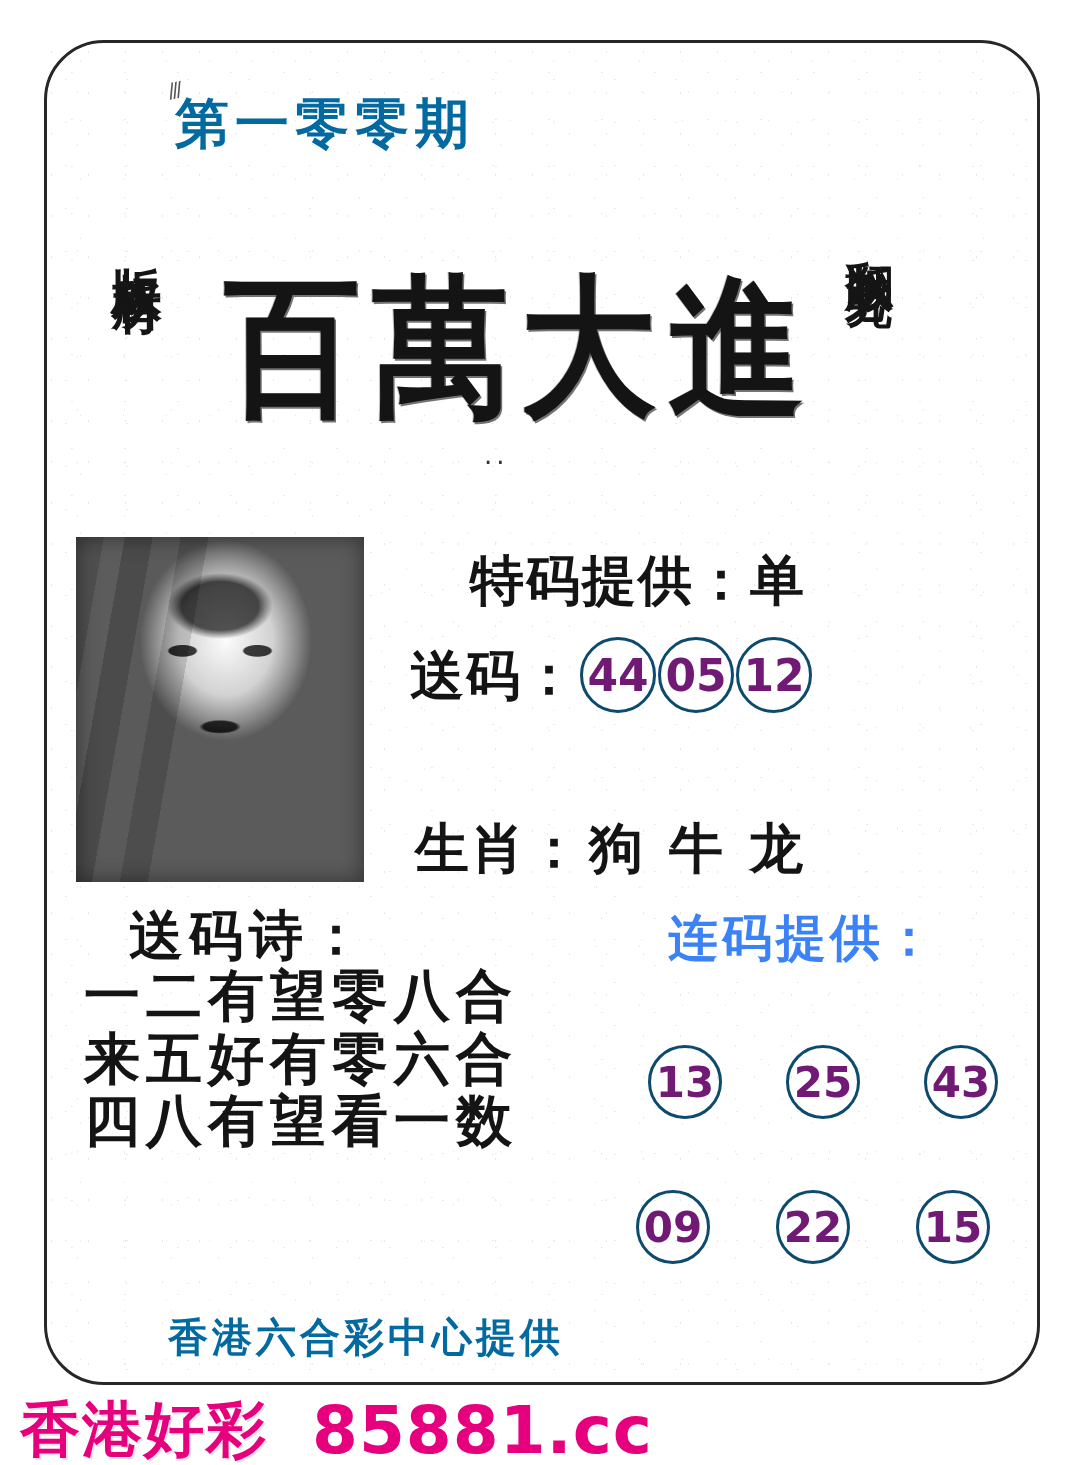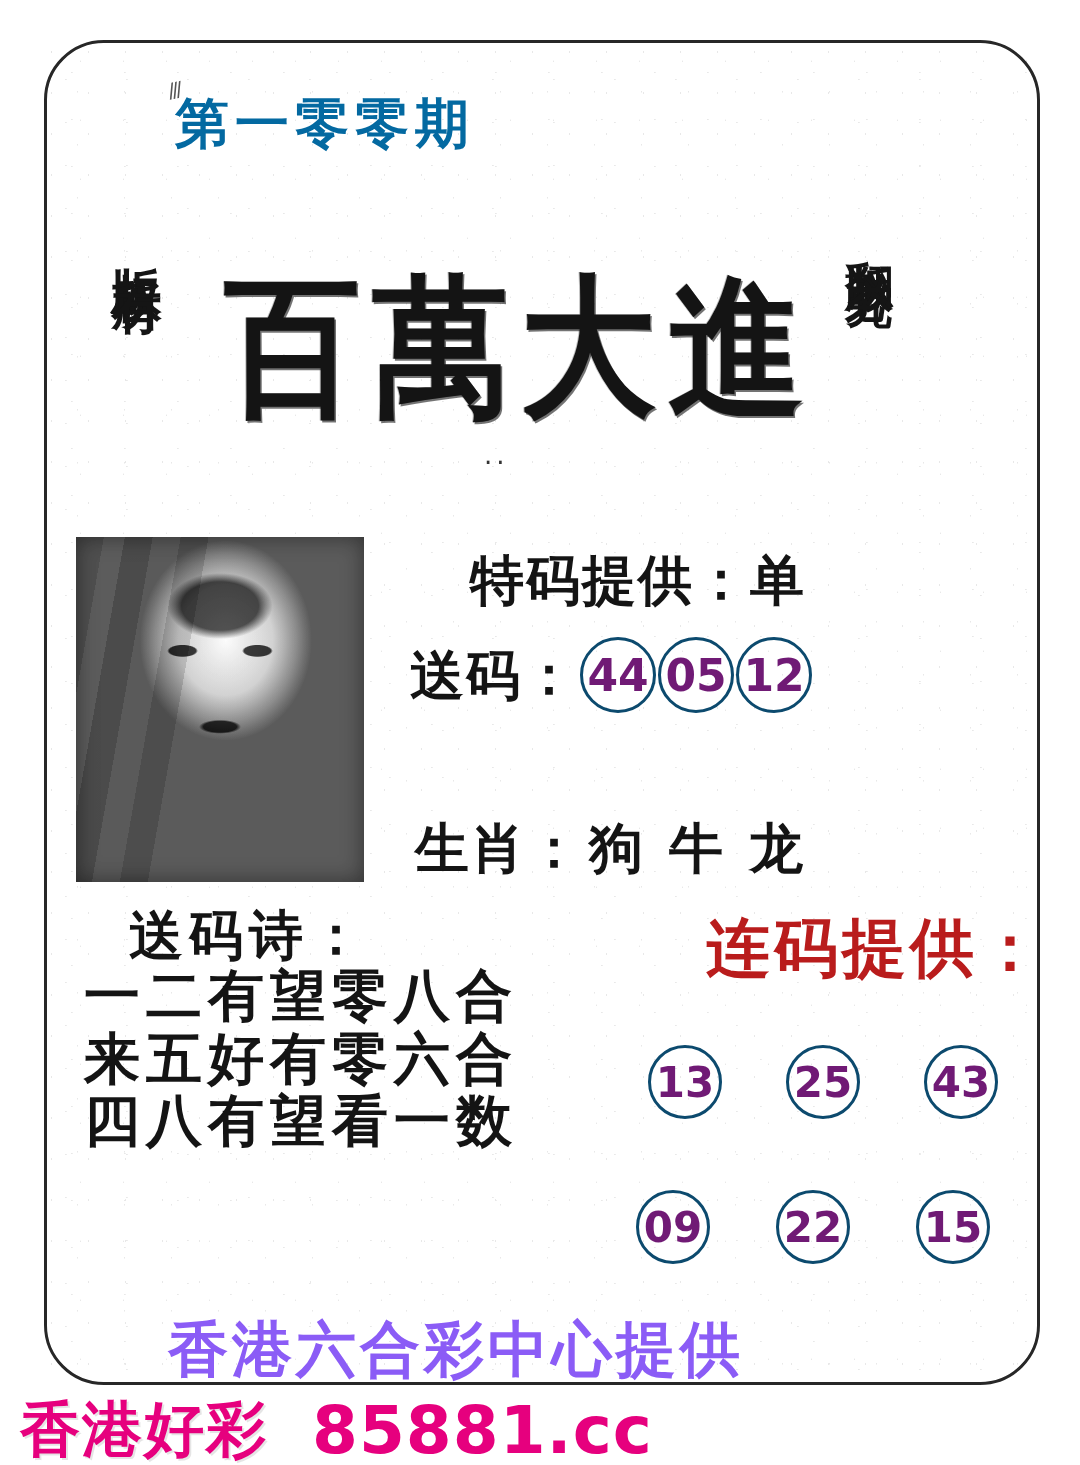--- a/index.html
+++ b/index.html
@@ -221,25 +221,25 @@
     font-size: 56px;
     font-weight: 700;
     color: #141414;
     line-height: 1.12;
     letter-spacing: 6px;
   }
 
   
   #lianma-title {
     position: absolute;
-    left: 706px;
+    left: 668px;
     top: 905px;
-    font-size: 64px;
-    font-weight: 700;
-    color: #b91c1c;
+    font-size: 50px;
+    font-weight: 700;
+    color: #3b82f6;
     letter-spacing: 4px;
   }
   #lianma-row1 {
     position: absolute;
     left: 630px;
     top: 1045px;
     display: flex;
     gap: 64px;
     margin-left: 18px;
   }
@@ -249,23 +249,23 @@
     top: 1190px;
     display: flex;
     gap: 66px;
   }
 
   
   #footer-text {
     position: absolute;
     left: 168px;
     top: 1310px;
-    font-size: 60px;
-    font-weight: 700;
-    color: #8b5cf6;
+    font-size: 40px;
+    font-weight: 700;
+    color: #0369a1;
     letter-spacing: 4px;
   }
 
   
   #watermark {
     position: absolute;
     left: 20px;
     top: 1390px;
     width: 1040px;
     display: flex;

